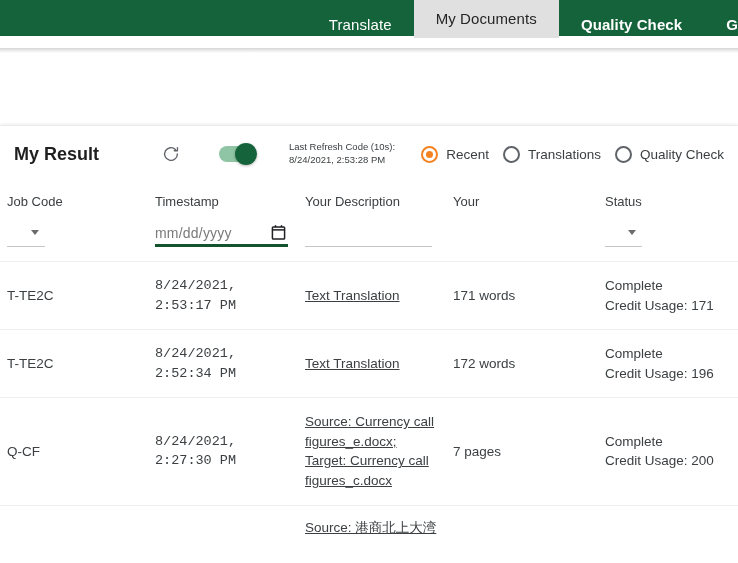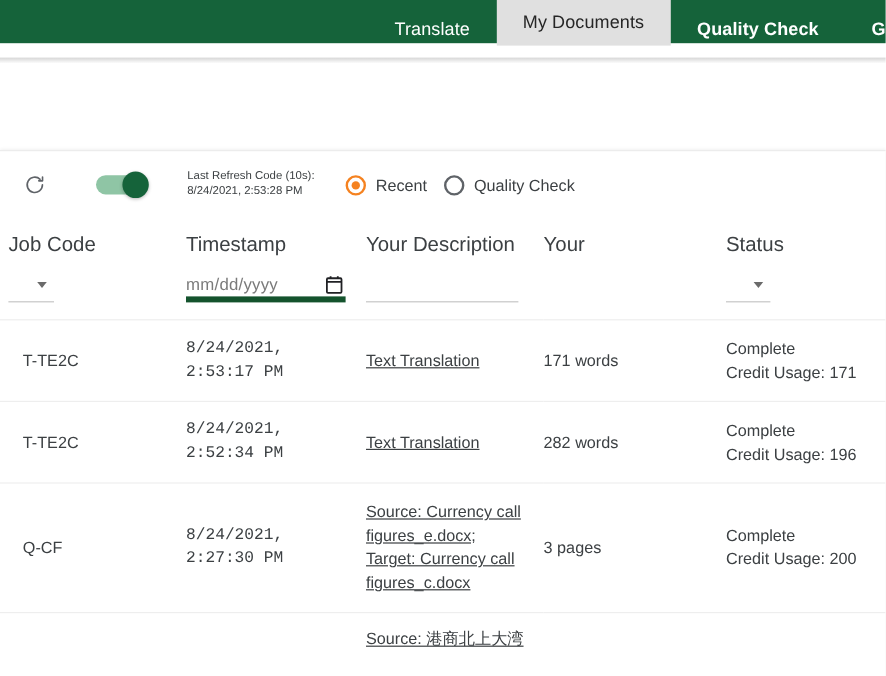--- a/index.html
+++ b/index.html
@@ -155,21 +155,21 @@
   table { border-collapse: collapse; width: 738px; table-layout: fixed; }
   col.c-job { width: 155px; }
   col.c-time { width: 150px; }
   col.c-desc { width: 148px; }
   col.c-size { width: 152px; }
   col.c-status { width: 133px; }
 
   thead th {
     text-align: left;
     font-weight: normal;
-    font-size: 17px;
+    font-size: 13px;
     color: #3c4043;
     padding: 12px 8px 12px 0;
     vertical-align: top;
   }
   thead th:first-child { padding-left: 7px; }
 
   .filter-cell { padding: 0 10px 14px 0; vertical-align: bottom; }
   .filter-cell:first-child { padding-left: 7px; }
 
   .select-underline {
@@ -183,21 +183,21 @@
     content: "";
     position: absolute;
     right: 6px; top: 9px;
     border-left: 4.5px solid transparent;
     border-right: 4.5px solid transparent;
     border-top: 5px solid #6b6b6b;
   }
   .date-field {
     position: relative;
     width: 133px;
-    border-bottom: 5px solid #14532d;
+    border-bottom: 3px solid #14532d;
     height: 26px;
     display: flex; align-items: center;
     cursor: text;
   }
   .date-field .ph {
     font-size: 14px;
     color: #7a7a7a;
     letter-spacing: .2px;
   }
   .cal-icon {
@@ -228,21 +228,21 @@
   }
 
   tbody tr { border-top: 1px solid #eeeeee; }
   tbody td {
     font-size: 13.5px;
     color: #3c4043;
     padding: 14px 10px 14px 0;
     vertical-align: middle;
     line-height: 1.45;
   }
-  tbody td:first-child { padding-left: 19px; }
+  tbody td:first-child { padding-left: 7px; }
   td.status-cell { white-space: pre-line; }
   td.desc-cell { white-space: pre-line; text-decoration: underline; }
   td.time-cell { white-space: normal; font-family: Liberation Mono, monospace; }
 
   .partial-row td { padding-top: 12px; padding-bottom: 30px; }
 </style>
 </head>
 <body>
 
 <div class="topbar">
@@ -260,20 +260,21 @@
     <span>G</span>
   </div>
 </div>
 <div class="topbar-shadow"></div>
 
 <div class="page">
 
   <div class="card">
 
     <div class="toolbar">
+      <div class="card-title">My Result</div>
 
       <div class="refresh-btn">
         <svg width="18" height="18" viewBox="0 0 24 24" fill="none" stroke="#5f6368" stroke-width="1.8" stroke-linecap="round" stroke-linejoin="round">
           <path d="M20.5 12a8.5 8.5 0 1 1-2.6-6.1"></path>
           <polyline points="20.6,3.4 20.6,7.6 16.4,7.6"></polyline>
         </svg>
       </div>
 
       <div class="toggle">
         <div class="knob"></div>
@@ -281,20 +282,24 @@
 
       <div class="refresh-info">
         <div>Last Refresh Code (10s):</div>
         <div>8/24/2021, 2:53:28 PM</div>
       </div>
 
       <div class="radio-group">
         <div class="radio-item checked">
           <span class="radio-dot"></span>
           <span class="radio-label">Recent</span>
+        </div>
+        <div class="radio-item">
+          <span class="radio-dot"></span>
+          <span class="radio-label">Translations</span>
         </div>
         <div class="radio-item">
           <span class="radio-dot"></span>
           <span class="radio-label">Quality Check</span>
         </div>
       </div>
     </div>
 
     <div class="table-wrap">
       <table>
@@ -345,30 +350,30 @@
             <td class="time-cell">8/24/2021, 2:53:17 PM</td>
             <td class="desc-cell">Text Translation</td>
             <td>171 words</td>
             <td class="status-cell">Complete
 Credit Usage: 171</td>
           </tr>
           <tr>
             <td>T-TE2C</td>
             <td class="time-cell">8/24/2021, 2:52:34 PM</td>
             <td class="desc-cell">Text Translation</td>
-            <td>282 words</td>
+            <td>172 words</td>
             <td class="status-cell">Complete
 Credit Usage: 196</td>
           </tr>
           <tr>
             <td>Q-CF</td>
             <td class="time-cell">8/24/2021, 2:27:30 PM</td>
             <td class="desc-cell">Source: Currency call figures_e.docx;
 Target: Currency call figures_c.docx</td>
-            <td>3 pages</td>
+            <td>7 pages</td>
             <td class="status-cell">Complete
 Credit Usage: 200</td>
           </tr>
           <tr class="partial-row">
             <td></td>
             <td class="time-cell"></td>
             <td class="desc-cell">Source: 港商北上大湾</td>
             <td></td>
             <td class="status-cell"></td>
           </tr>

